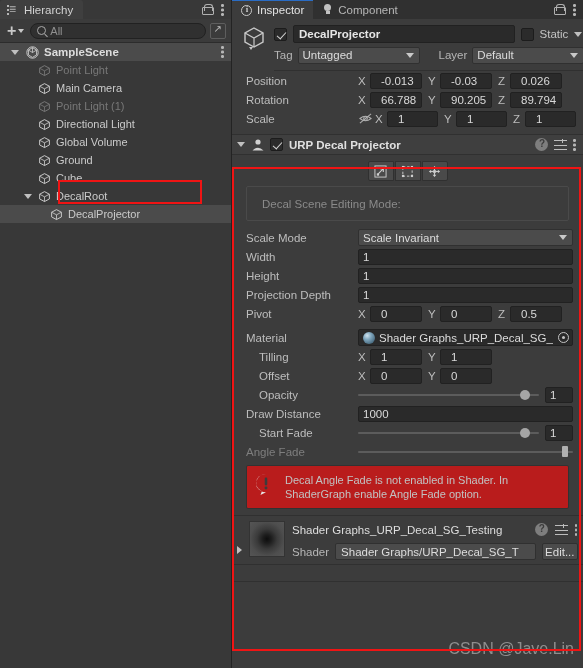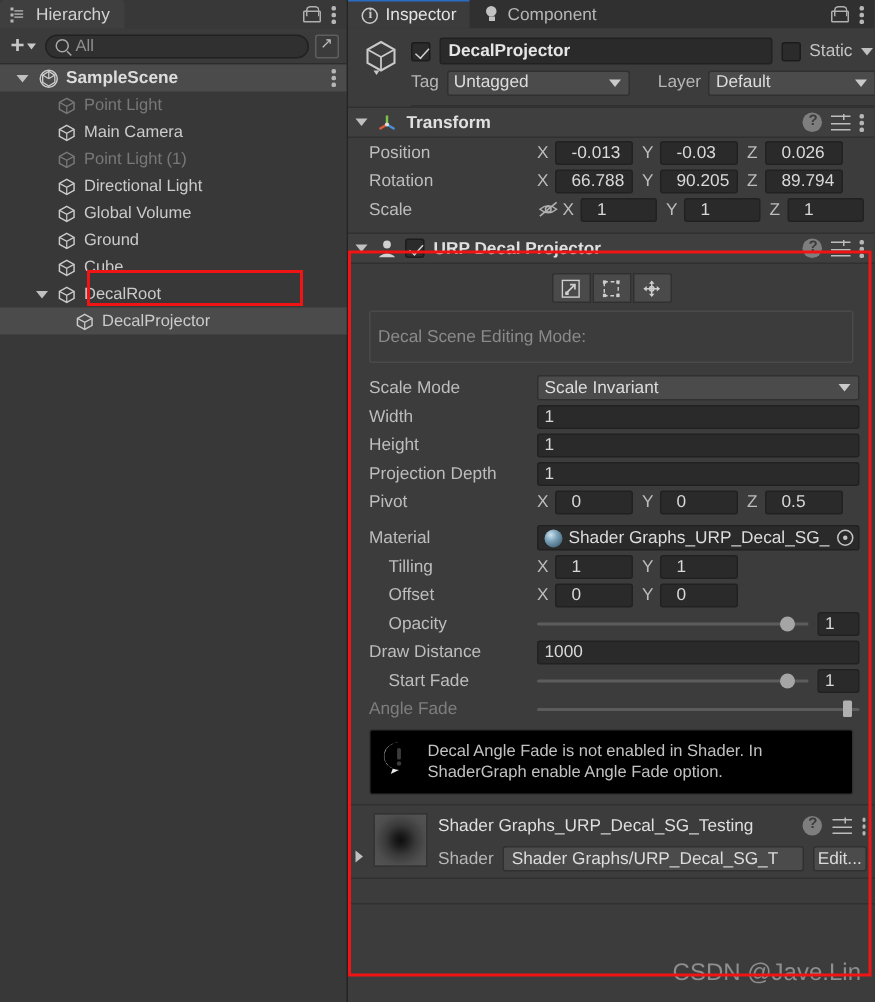--- a/index.html
+++ b/index.html
@@ -133,28 +133,28 @@
   .num.full { flex:1; }
   .eyeoff { width:15px;height:13px;position:relative;flex:none;margin-right:2px;}
 
   .tool-row { display:flex; justify-content:center; gap:1px; padding:6px 0 5px 0; }
   .tbtn { width:26px;height:20px;background:#4a4a4a;border:1px solid #303030;
           display:flex;align-items:center;justify-content:center;}
   .tbtn:first-child{border-radius:2px 0 0 2px;}
   .tbtn:last-child{border-radius:0 2px 2px 0;}
 
   .editmode { margin:0 14px 7px 14px; height:35px; border:1px solid #4a4a4a; border-radius:2px;
-              display:flex;align-items:center;padding:0 5px;color:#8a8a8a;font-size:11.5px;}
+              display:flex;align-items:center;padding:0 15px;color:#8a8a8a;font-size:11.5px;}
 
   .slider-wrap { flex:1; display:flex; align-items:center; height:19px; padding-right:6px;}
   .strack { flex:1; height:2px; background:#5c5c5c; border-radius:1px; position:relative;}
   .sknob { width:10px;height:10px;border-radius:50%;background:#a5a5a5;position:absolute;top:-4px;}
   .sknob.rng { width:6px;height:11px;border-radius:1px;top:-4.5px;background:#b0b0b0;}
 
-  .helpbox { margin:4px 14px 6px 14px; background:#000000; border:1px solid #323232; border-radius:2px;
+  .helpbox { margin:4px 14px 6px 14px; background:#b91c1c; border:1px solid #323232; border-radius:2px;
              display:flex; gap:8px; padding:7px 8px; }
   .warn-i { width:22px;height:22px;flex:none;position:relative; }
   .helptxt { color:#c2c2c2; font-size:11px; line-height:14px; }
 
   .mat-block { border-top:1px solid #303030; background:#3c3c3c; padding:5px 7px 4px 5px; display:flex; gap:7px;}
   .mat-fold { width:9px; display:flex; align-items:center; justify-content:center; padding-top:18px;}
   .mat-prev { width:36px;height:36px;flex:none;border:1px solid #333;
               background:radial-gradient(circle at 50% 50%, #0d0d0d 0%, #1d1d1d 18%, #3a3a3a 42%, #4e4e4e 70%, #555 100%);}
   .mat-right { flex:1; }
   .mat-titlerow { display:flex; align-items:center; gap:7px; height:17px;justify-content:center; }
@@ -339,33 +339,20 @@
             <span class="dd" style="width:112px">
               <span>Default</span>
               <span class="dcar"></span>
             </span>
           </div>
           <div class="hr"></div>
         </div>
       </div>
 
       <div class="comp">
-        <div class="comp-head">
-          <span class="tri"></span>
-          <svg class="c-ico" viewBox="0 0 14 14">
-            <path d="M7 8 L7 2" stroke="#7fc44a" stroke-width="1.6"></path>
-            <path d="M7 8 L2 11" stroke="#e05a3c" stroke-width="1.6"></path>
-            <path d="M7 8 L12 11" stroke="#4a90d9" stroke-width="1.6"></path>
-            <circle cx="7" cy="8" r="1.4" fill="#dcdcdc"></circle>
-          </svg>
-          <span class="comp-title">Transform</span>
-          <span class="help-i"></span>
-          <span class="pre-i"></span>
-          <span class="ico-kebab"></span>
-        </div>
 
         <div class="prow">
           <span class="plbl">Position</span>
           <span class="ax">X</span>
           <span class="num w3">-0.013</span>
           <span class="ax" style="margin-left:6px">Y</span>
           <span class="num w3">-0.03</span>
           <span class="ax" style="margin-left:6px">Z</span>
           <span class="num w3">0.026</span>
         </div>

